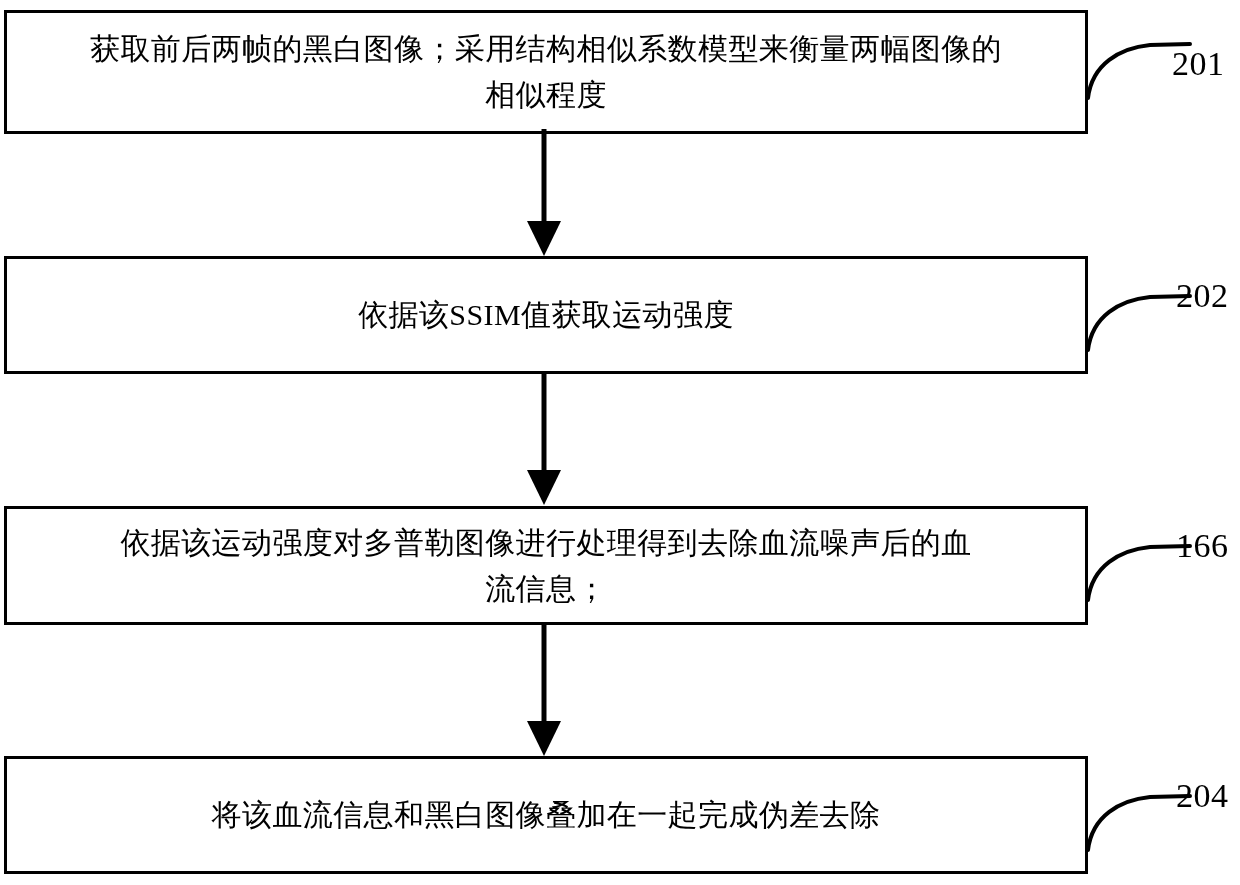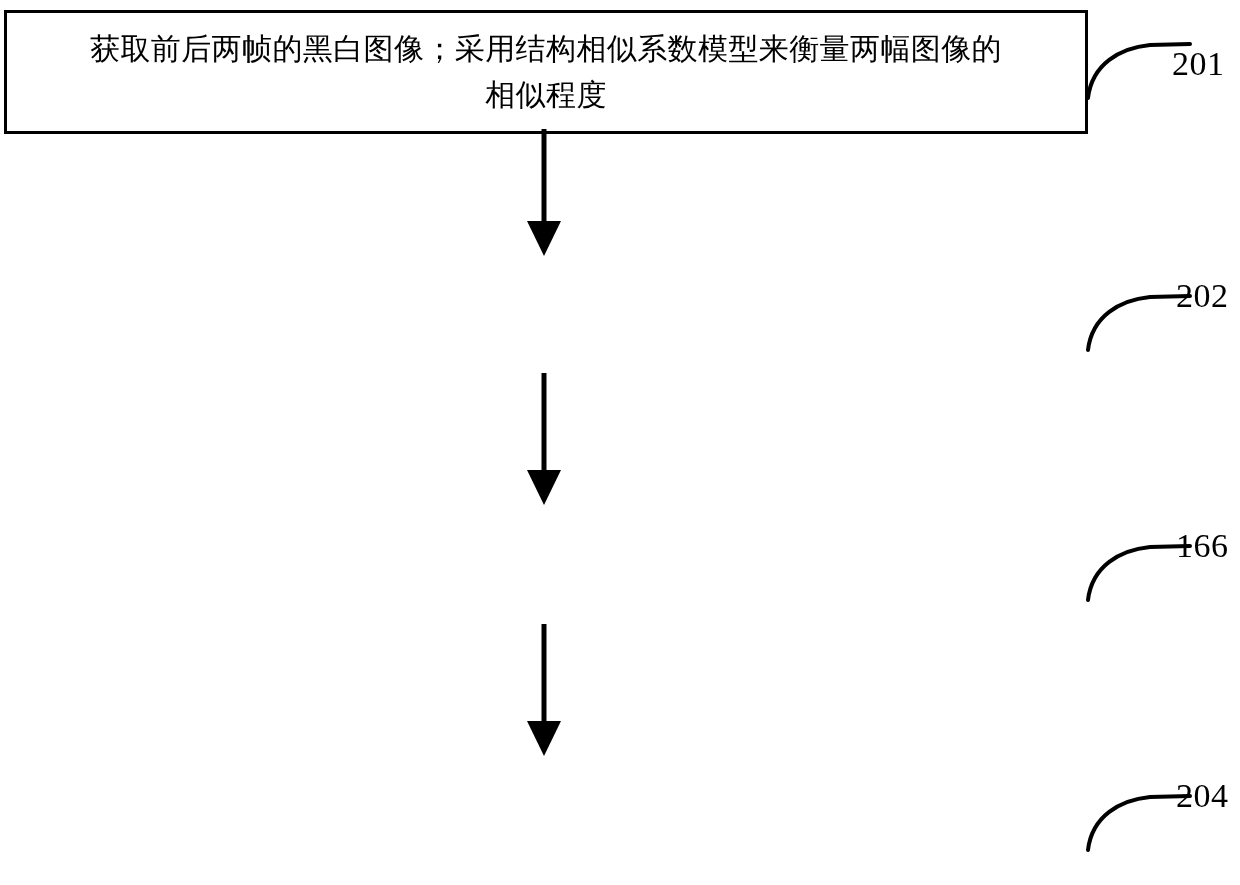--- a/index.html
+++ b/index.html
@@ -83,41 +83,51 @@
   <svg class="leader" style="left:1086px; top:20px;" width="120" height="80" viewBox="0 0 120 80">
     <path d="M2 78 C 6 44, 34 28, 64 25 L 104 24" fill="none" stroke="#000000" stroke-width="4" stroke-linecap="round"></path>
   </svg>
   <div class="ref-label" style="left:1172px; top:27px;margin-top:20px;">201</div>
 
   <svg class="connector" style="left:519px; top:129px;" width="50" height="128" viewBox="0 0 50 128">
     <line x1="25" y1="0" x2="25" y2="105" stroke="#000000" stroke-width="5"></line>
     <polygon points="25,127 8,92 42,92" fill="#000000"></polygon>
   </svg>
 
+  <div class="flow-box" style="left:4px; top:256px; width:1084px; height:118px;">
+    <div class="flow-box-text">依据该SSIM值获取运动强度</div>
+  </div>
 
   <svg class="leader" style="left:1086px; top:272px;" width="120" height="80" viewBox="0 0 120 80">
     <path d="M2 78 C 6 44, 34 28, 64 25 L 104 24" fill="none" stroke="#000000" stroke-width="4" stroke-linecap="round"></path>
   </svg>
   <div class="ref-label" style="left:1176px; top:279px;font-family:Liberation Serif, serif;">202</div>
 
   <svg class="connector" style="left:519px; top:373px;" width="50" height="133" viewBox="0 0 50 133">
     <line x1="25" y1="0" x2="25" y2="110" stroke="#000000" stroke-width="5"></line>
     <polygon points="25,132 8,97 42,97" fill="#000000"></polygon>
   </svg>
 
+  <div class="flow-box" style="left:4px; top:506px; width:1084px; height:119px;">
+    <div class="flow-box-text">依据该运动强度对多普勒图像进行处理得到去除血流噪声后的血
+流信息；</div>
+  </div>
 
   <svg class="leader" style="left:1086px; top:522px;" width="120" height="80" viewBox="0 0 120 80">
     <path d="M2 78 C 6 44, 34 28, 64 25 L 104 24" fill="none" stroke="#000000" stroke-width="4" stroke-linecap="round"></path>
   </svg>
   <div class="ref-label" style="left:1176px; top:529px;">166</div>
 
   <svg class="connector" style="left:519px; top:624px;" width="50" height="133" viewBox="0 0 50 133">
     <line x1="25" y1="0" x2="25" y2="110" stroke="#000000" stroke-width="5"></line>
     <polygon points="25,132 8,97 42,97" fill="#000000"></polygon>
   </svg>
 
+  <div class="flow-box" style="left:4px; top:756px; width:1084px; height:118px;">
+    <div class="flow-box-text">将该血流信息和黑白图像叠加在一起完成伪差去除</div>
+  </div>
 
   <svg class="leader" style="left:1086px; top:772px;" width="120" height="80" viewBox="0 0 120 80">
     <path d="M2 78 C 6 44, 34 28, 64 25 L 104 24" fill="none" stroke="#000000" stroke-width="4" stroke-linecap="round"></path>
   </svg>
   <div class="ref-label" style="left:1176px; top:779px;">204</div>
 
 </div>
 
 </body></html>

